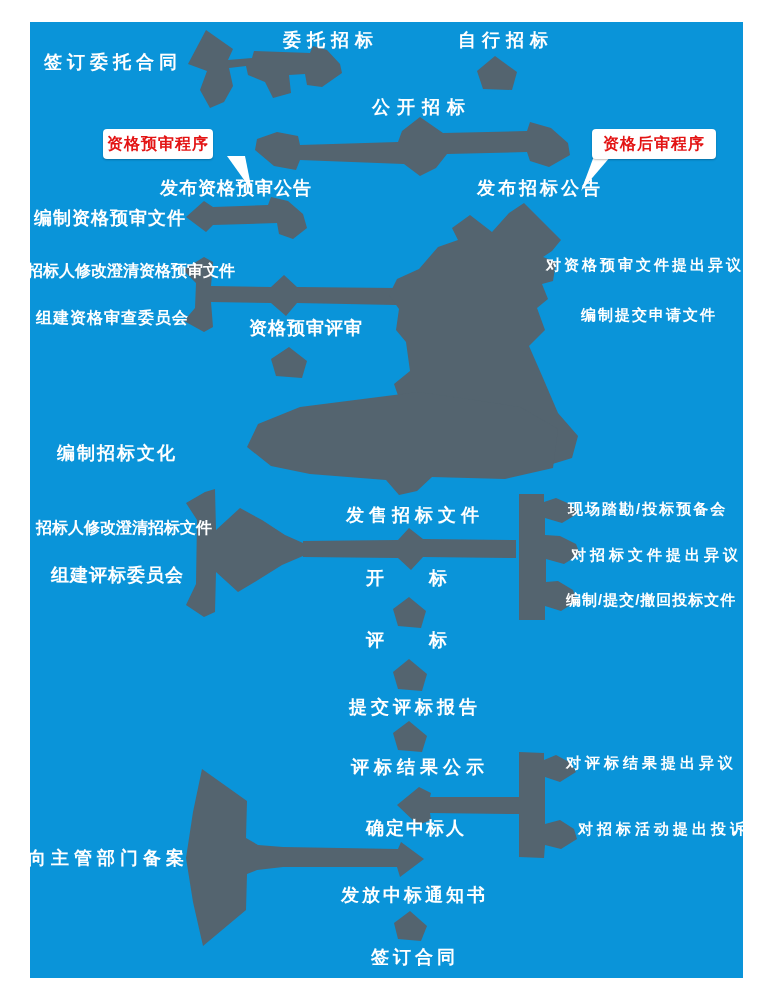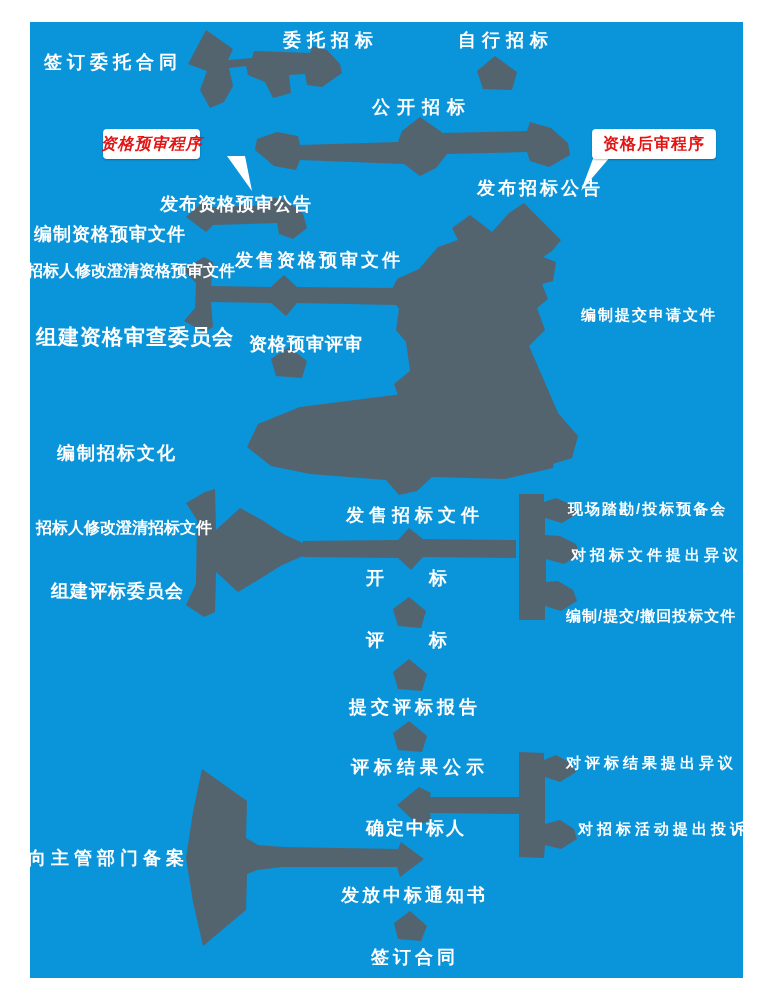--- a/index.html
+++ b/index.html
@@ -19,32 +19,32 @@
     background:var(--bg);
   }
   svg.arrows{position:absolute;left:0;top:0;width:757px;height:1004px;pointer-events:none;}
   svg.arrows path{fill:var(--arrow);}
   svg.arrows path.tail{fill:var(--callout-bg);}
   .nodes{position:absolute;left:0;top:0;width:757px;height:1004px;}
   .node{
     position:absolute;color:var(--text);font-weight:bold;white-space:nowrap;line-height:1.15;
   }
   .fs13{font-size:16px;} .fs15{font-size:15px;}
-  .fs16{font-size:21px;} .fs17{font-size:18px;}
-  .ls0{letter-spacing:0;} .ls1{letter-spacing:1px;margin-top:16px;} .ls2{letter-spacing:2px;}
+  .fs16{font-size:16px;} .fs17{font-size:18px;}
+  .ls0{letter-spacing:0;} .ls1{letter-spacing:1px;} .ls2{letter-spacing:2px;}
   .ls3{letter-spacing:3px;} .ls4{letter-spacing:4px;} .ls5{letter-spacing:5px;}
   .ls6{letter-spacing:6px;} .ls7{letter-spacing:7px;}
   .ws{word-spacing:40px;}
   .callout{
     position:absolute;background:var(--callout-bg);color:var(--callout-text);
     font-weight:bold;font-size:16px;letter-spacing:1px;white-space:nowrap;
     border-radius:4px;display:flex;align-items:center;justify-content:center;
     box-shadow:0 1px 2px rgba(0,0,0,0.25);
   }
-  .callout.left{left:103px;top:129px;width:97px;height:30px;font-style:italic;}
+  .callout.left{left:103px;top:129px;width:110px;height:30px;}
   .callout.right{left:592px;top:129px;width:124px;height:30px;}
 </style>
 </head>
 <body>
 
 <div class="panel"></div>
 
 <svg class="arrows" viewBox="0 0 757 1004">
   <path d="M206,30 L233,49 L228,60 L252,58 L254,51 L310,53 L313,46 L327,50 L340,64 L342,73 L322,87 L307,85 L305,74 L289,75 L291,93 L273,98 L265,82 L248,75 L246,66 L229,68 L233,86 L224,102 L210,108 L200,90 L207,71 L188,64 Z"></path>
   <path d="M495,56 L517,72 L512,90 L483,89 L477,71 Z"></path>
@@ -75,21 +75,21 @@
 </div>
 
 <div class="nodes">
     <div class="node fs17 ls5" style="left: 44px; top: 52px;">签订委托合同</div>
     <div class="node fs17 ls6" style="left: 283px; top: 30px;">委托招标</div>
     <div class="node fs17 ls6" style="left: 458px; top: 30px;">自行招标</div>
     <div class="node fs17 ls7" style="left: 372px; top: 97px;">公开招标</div>
     <div class="node fs17 ls1" style="left: 160px; top: 178px;">发布资格预审公告</div>
     <div class="node fs17 ls3" style="left: 477px; top: 178px;">发布招标公告</div>
     <div class="node fs17 ls1" style="left: 34px; top: 208px;">编制资格预审文件</div>
-    <div class="node fs17 ls3" style="left: 235px; top: 250px;">发售资格预审文件</div>
+    <div class="node fs15 ls3" style="left: 546px; top: 256px;">对资格预审文件提出异议</div>
     <div class="node fs13 ls0" style="left: 27px; top: 262px;">招标人修改澄清资格预审文件</div>
     <div class="node fs15 ls2" style="left: 581px; top: 306px;">编制提交申请文件</div>
     <div class="node fs16 ls1" style="left: 36px; top: 309px;">组建资格审查委员会</div>
     <div class="node fs17 ls1" style="left: 249px; top: 318px;">资格预审评审</div>
     <div class="node fs17 ls2" style="left: 57px; top: 443px;">编制招标文化</div>
     <div class="node fs17 ls5" style="left: 346px; top: 505px;">发售招标文件</div>
     <div class="node fs15 ls2" style="left: 568px; top: 500px;">现场踏勘/投标预备会</div>
     <div class="node fs13 ls0" style="left: 36px; top: 519px;">招标人修改澄清招标文件</div>
     <div class="node fs15 ls4" style="left: 571px; top: 546px;">对招标文件提出异议</div>
     <div class="node fs17 ls1" style="left: 51px; top: 565px;">组建评标委员会</div>

